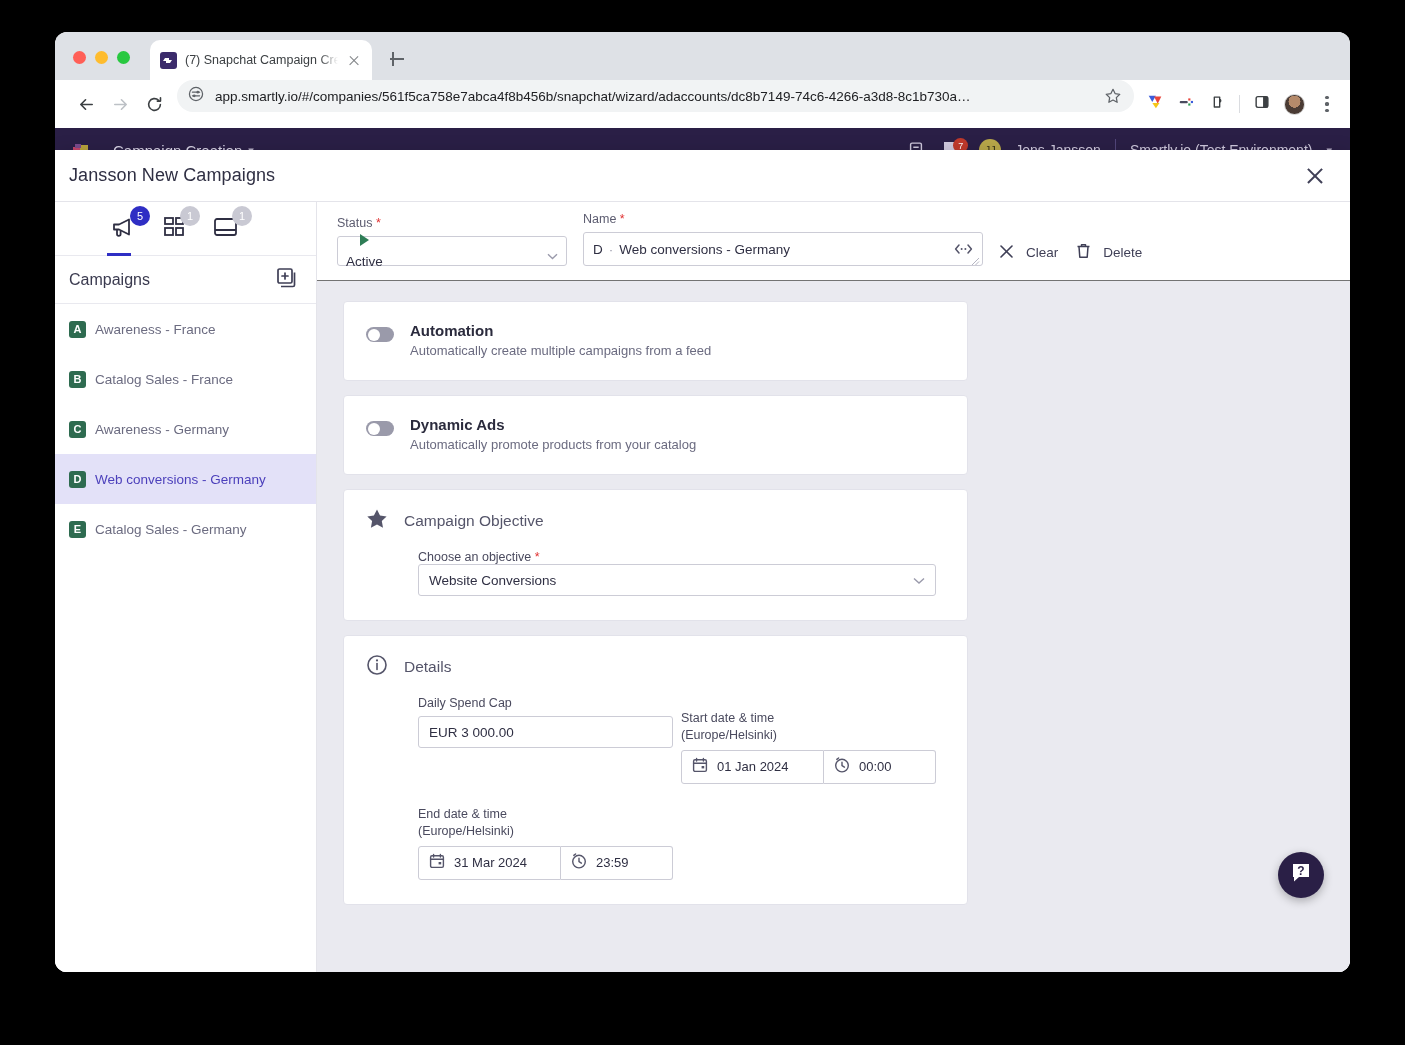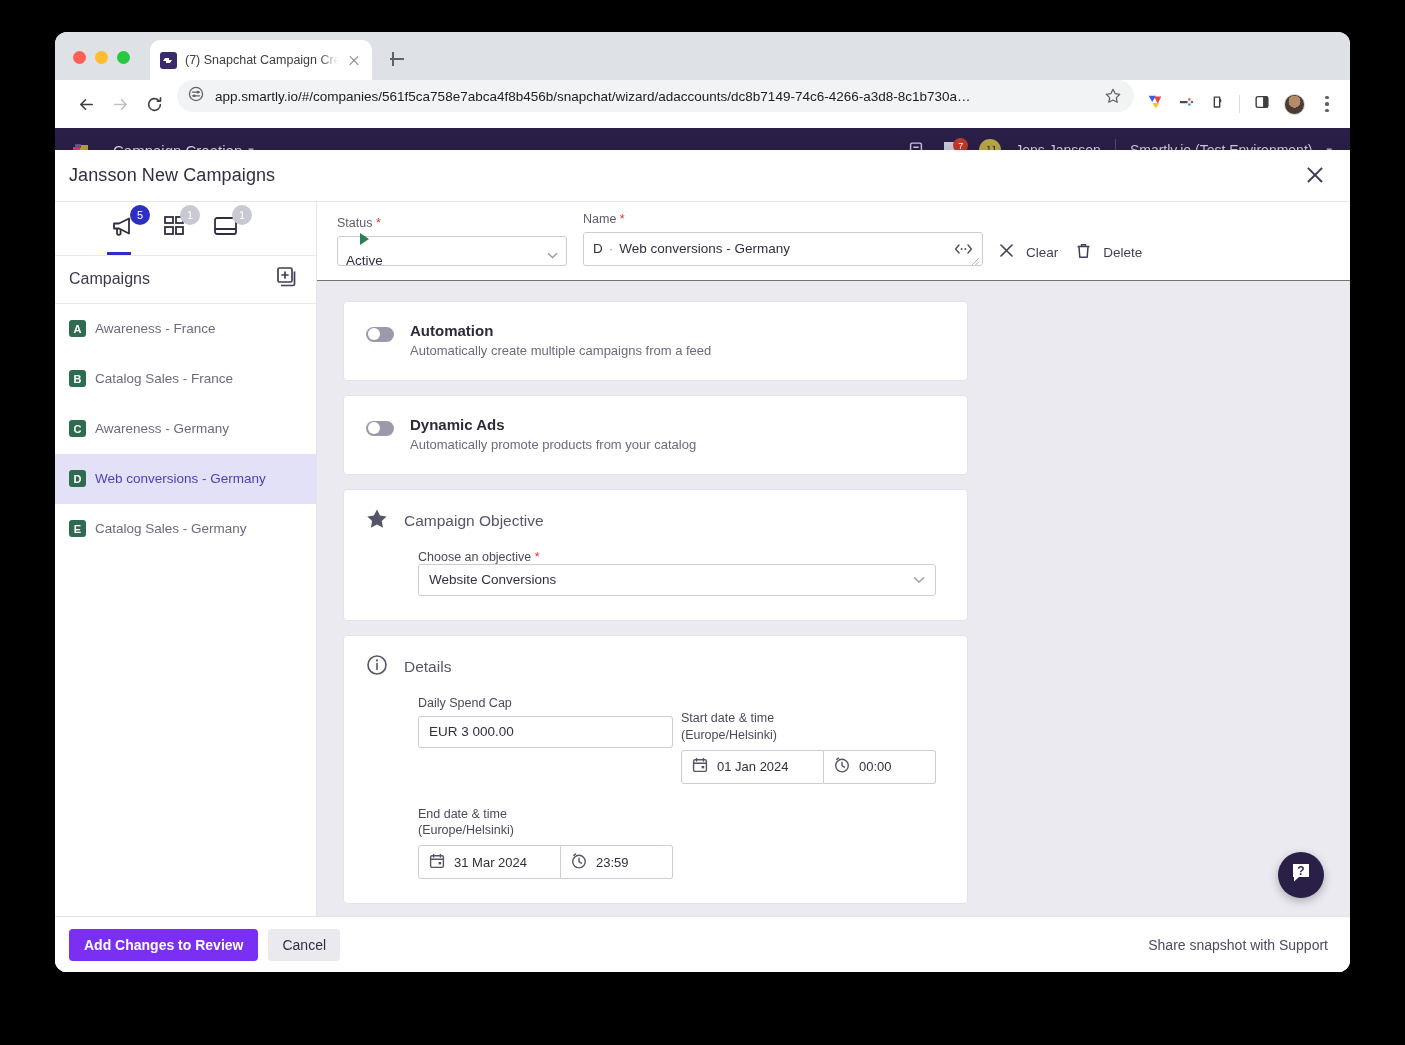--- a/index.html
+++ b/index.html
@@ -697,27 +697,20 @@
                       </div>
                     </div>
                   </div>
                 </div>
               </div>
 
             </div>
           </div>
         </div>
 
-        <div class="modal-foot">
-          <div class="foot-left">
-            <button class="btn-primary">Add Changes to Review</button>
-            <button class="btn-secondary">Cancel</button>
-          </div>
-          <div class="foot-link">Share snapshot with Support</div>
-        </div>
       </div>
 
       <div class="help-fab">
         <span>
           <svg width="26" height="26" viewBox="0 0 26 26" fill="none">
             <path d="M5 4h16v13H11l-5 4.5V17H5z" fill="#ffffff"></path>
             <text x="13" y="14.5" text-anchor="middle" font-family="Liberation Sans, sans-serif" font-size="12" font-weight="700" fill="#2a1f46">?</text>
           </svg>
         </span>
       </div>

